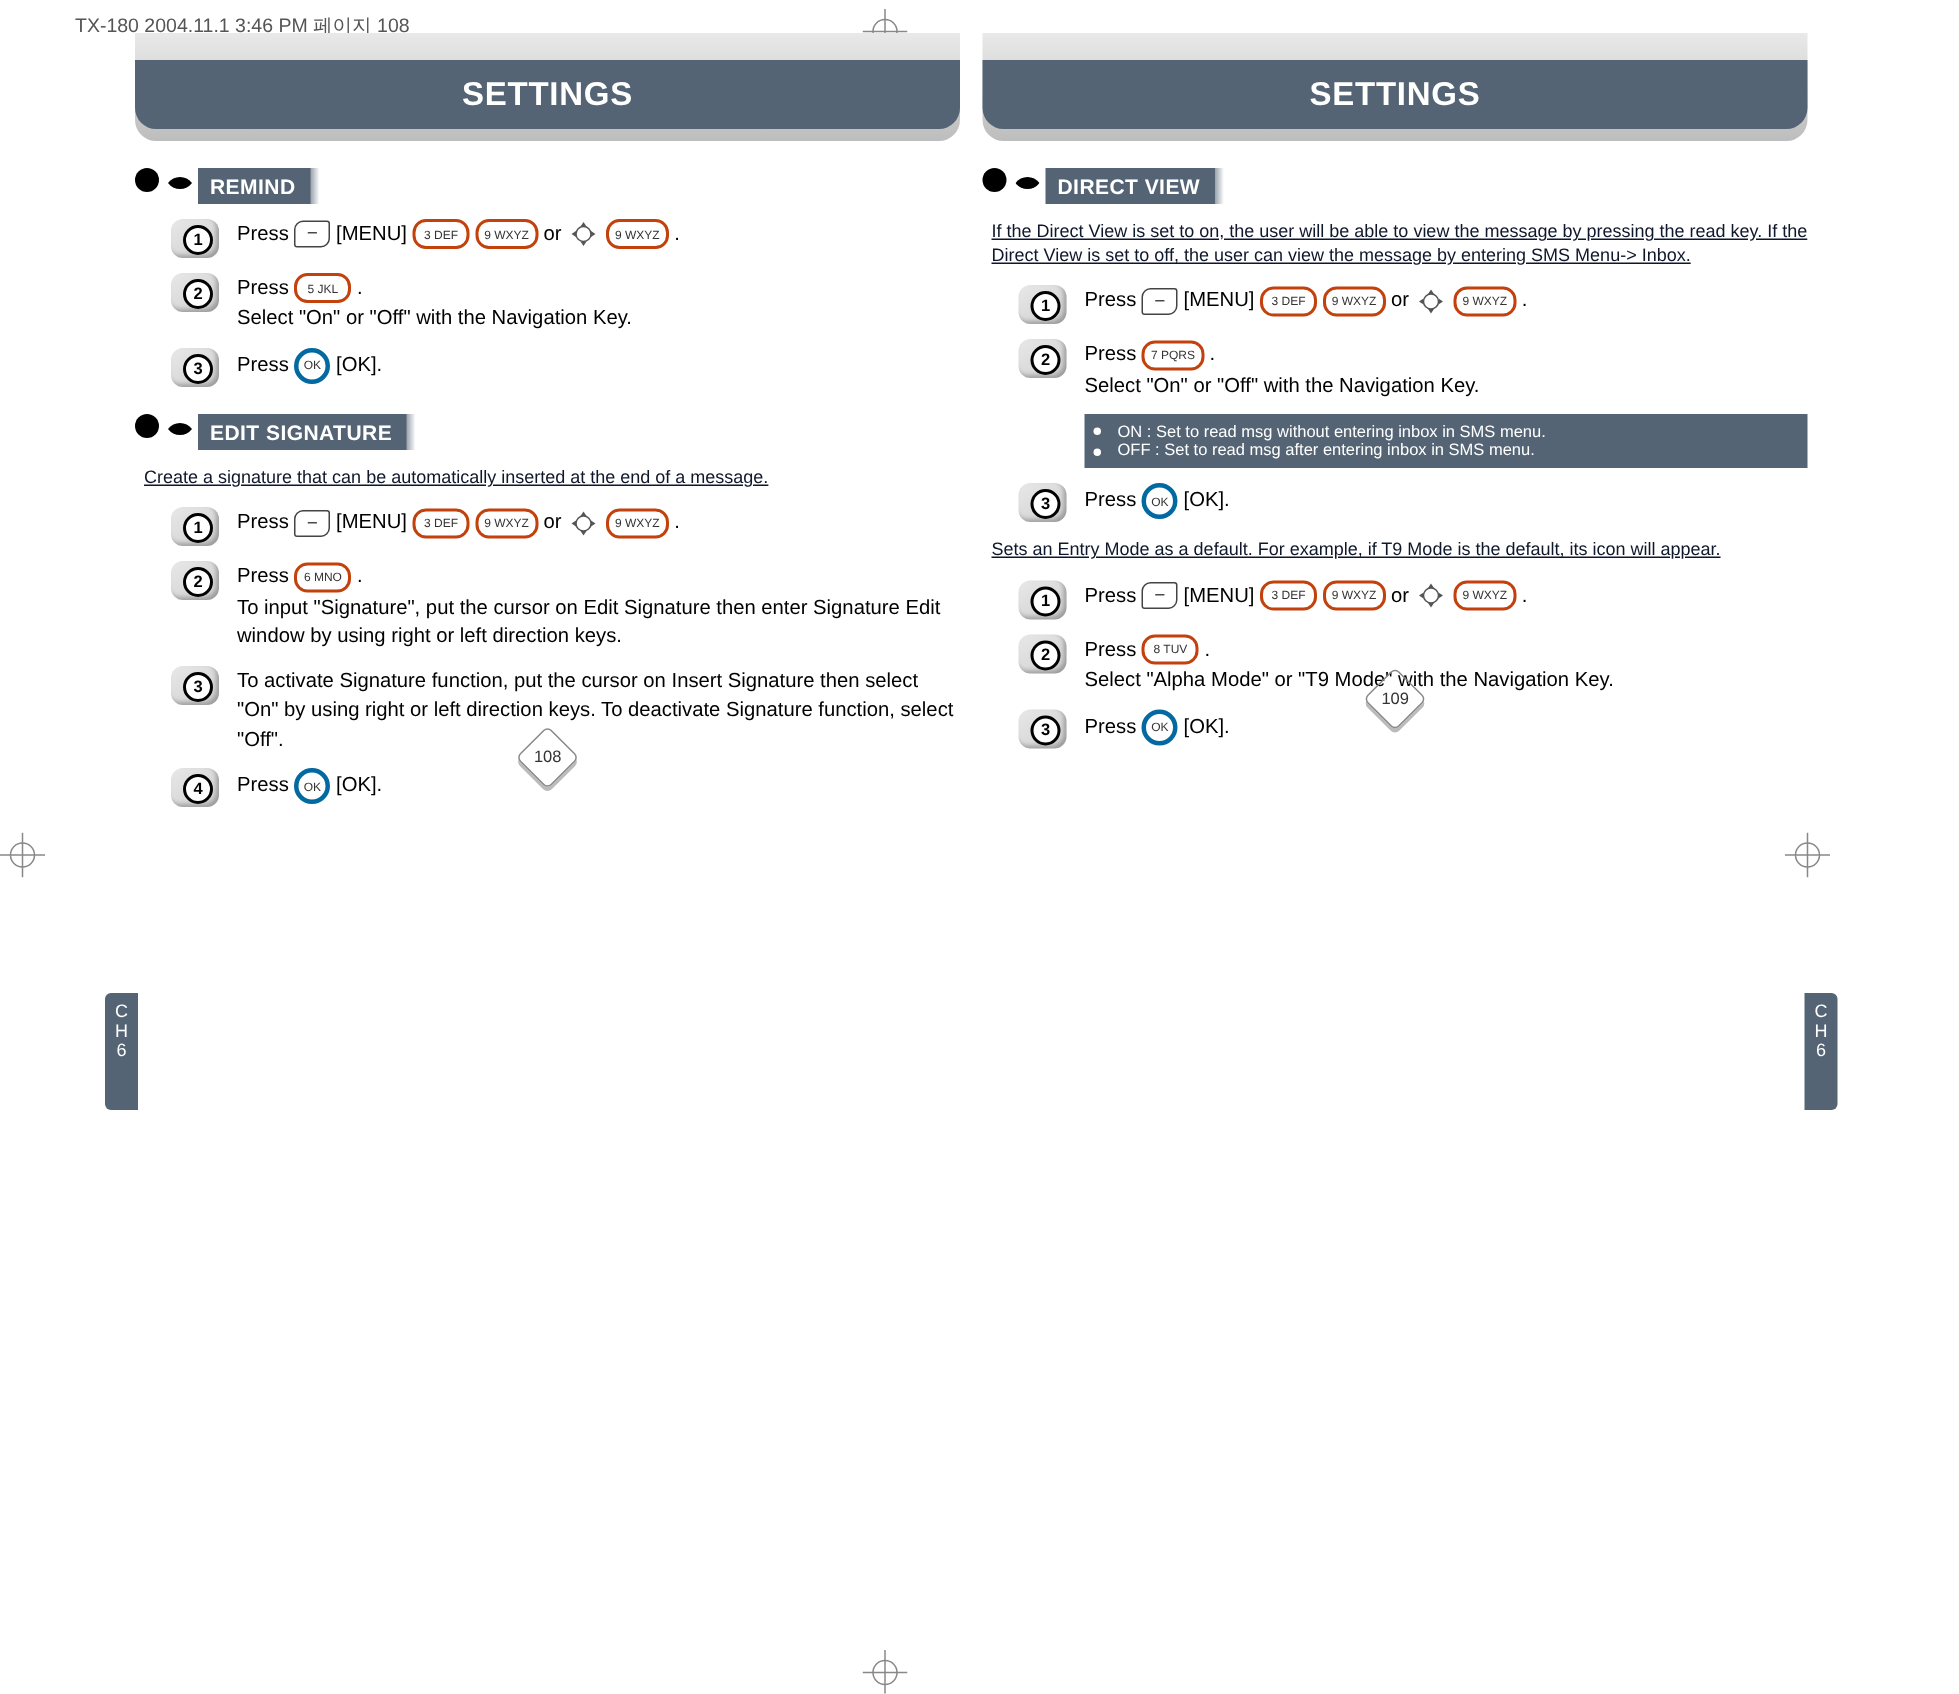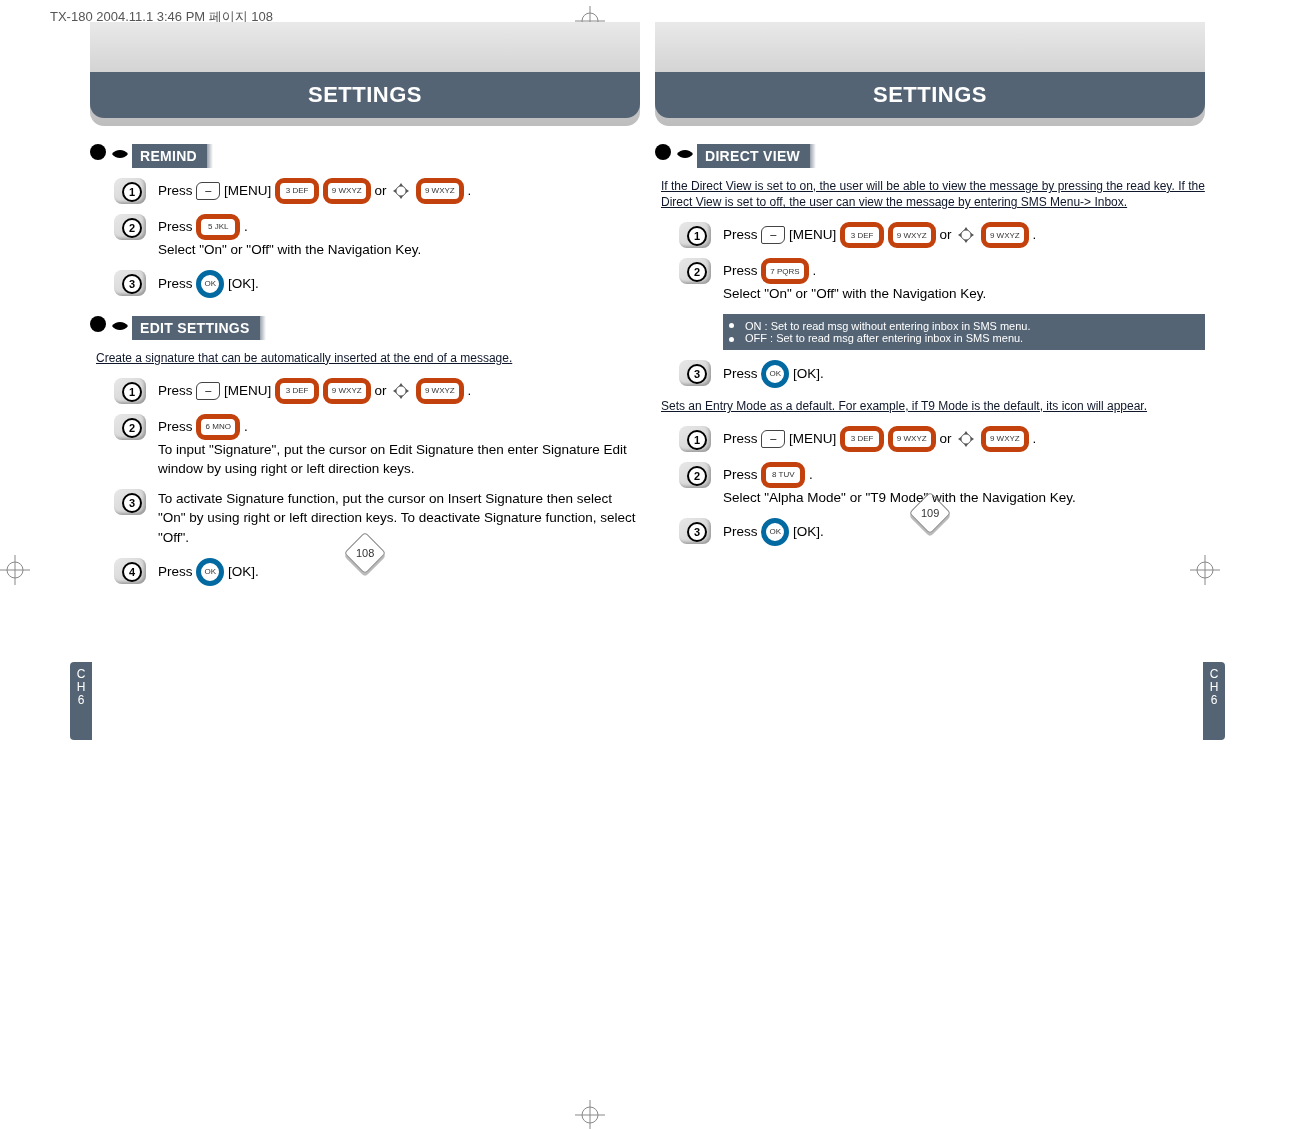--- a/index.html
+++ b/index.html
@@ -42,21 +42,20 @@
 }
 .banner-title {
   display: block;
   background: #546474;
   color: #fff;
   font-weight: bold;
   font-size: 22px;
   letter-spacing: 0.5px;
   padding: 10px 16px;
   border-radius: 0 0 14px 14px;
-  margin-top: 32px;
 }
 
 .section-title {
   display: flex;
   align-items: flex-start;
   margin: 18px 0 10px 0;
 }
 .bullet-lg {
   width: 16px; height:16px; border-radius:50%;
   background:#000; margin-right:6px; flex:0 0 auto;
@@ -104,27 +103,27 @@
   background:#fff; border:2px solid #000;
   font-size:11px; font-weight:bold; text-align:center;
   line-height:16px;
 }
 .step-body{
   font-size:13.5px; line-height:1.45; color:#000;
 }
 
 .key-pill{
   display:inline-flex; align-items:center; justify-content:center;
-  min-width:26px; height:16px; border:5px solid #c2410c; border-radius:9px;
+  min-width:26px; height:16px; border:2px solid #c2410c; border-radius:9px;
   font-size:8px; padding:0 4px; vertical-align:middle;
   background:#fff; color:#333;
 }
 .key-circle{
   display:inline-flex; align-items:center; justify-content:center;
-  width:18px; height:18px; border:5px solid #0369a1; border-radius:50%;
+  width:18px; height:18px; border:3px solid #0369a1; border-radius:50%;
   font-size:8px; vertical-align:middle; background:#fff; color:#333;
 }
 .key-soft{
   display:inline-flex; align-items:center; justify-content:center;
   width:22px; height:16px; border:1px solid #444; border-radius:6px 2px 6px 2px;
   font-size:11px; vertical-align:middle; background:#fff;
 }
 .nav-icon{
   display:inline-block; vertical-align:middle; margin:0 2px;
 }
@@ -267,21 +266,21 @@
     </div>
   </div>
 
   <div class="section-title">
     <span class="bullet-lg"></span>
     <span class="half-arc">
         <svg width="16" height="20">
           <path d="M0 10 A10 10 0 0 1 16 10 A10 10 0 0 1 0 10" fill="#000"></path>
         </svg>
       </span>
-    <span class="section-label">EDIT SETTINGS</span>
+    <span class="section-label">EDIT SIGNATURE</span>
   </div>
   <div class="intro">Create a signature that can be automatically inserted at the end of a message.</div>
 
   <div class="step">
     <span class="step-badge">
         <span class="thumb"></span>
         <span class="num">1</span>
       </span>
     <div class="step-body">
       <span>Press</span>

